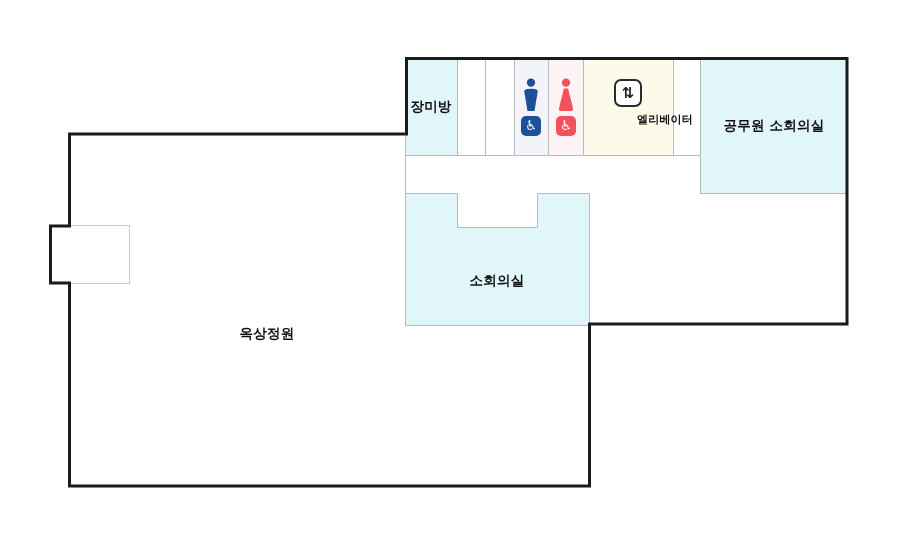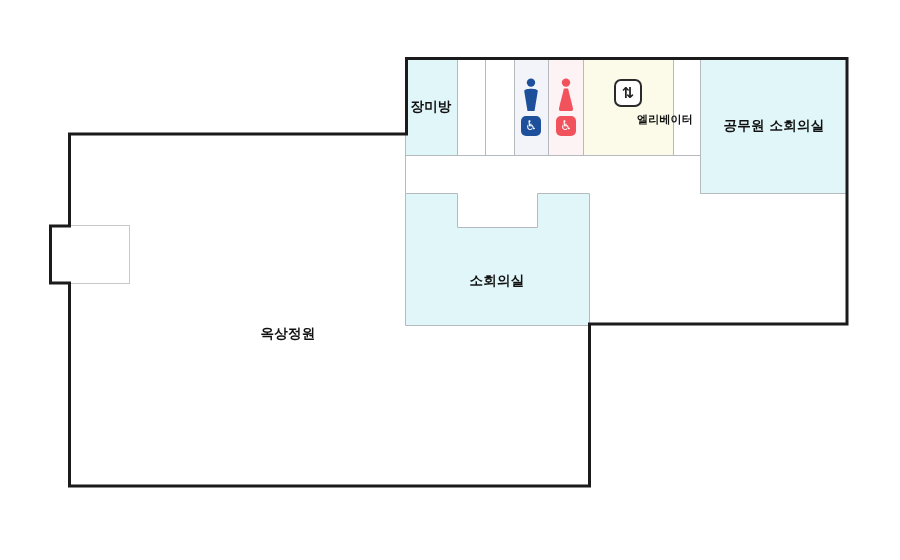--- a/index.html
+++ b/index.html
@@ -85,21 +85,21 @@
 
     <path class="outline" d="M406.5,58.5 H847 V324 H589.5 V486 H69.5 V283 H50.5 V226 H69.5 V134 H406.5 Z"></path>
   </svg>
 
   <div class="room-label" style="left:431px; top:107px;">장미방</div>
 
   <div class="room-label" style="left:774px; top:126px;">공무원 소회의실</div>
 
   <div class="room-label" style="left:497px; top:281px;">소회의실</div>
 
-  <div class="room-label" style="left:288px; top:334px;">옥상정원</div>
+  <div class="room-label" style="left:267px; top:334px;">옥상정원</div>
 
   <div class="elevator-box">
     <span>⇅</span>
   </div>
   <div class="room-label small" style="left:665px; top:119px;text-align:right;">엘리베이터</div>
 
   <svg class="person-icon male" viewBox="0 0 18 34">
     <circle cx="9" cy="4.6" r="4.2" fill="#1d4f9b"></circle>
     <path d="M2.2,13 C2.2,10 15.8,10 15.8,13 L12.5,33 L5.5,33 Z" fill="#1d4f9b"></path>
   </svg>

